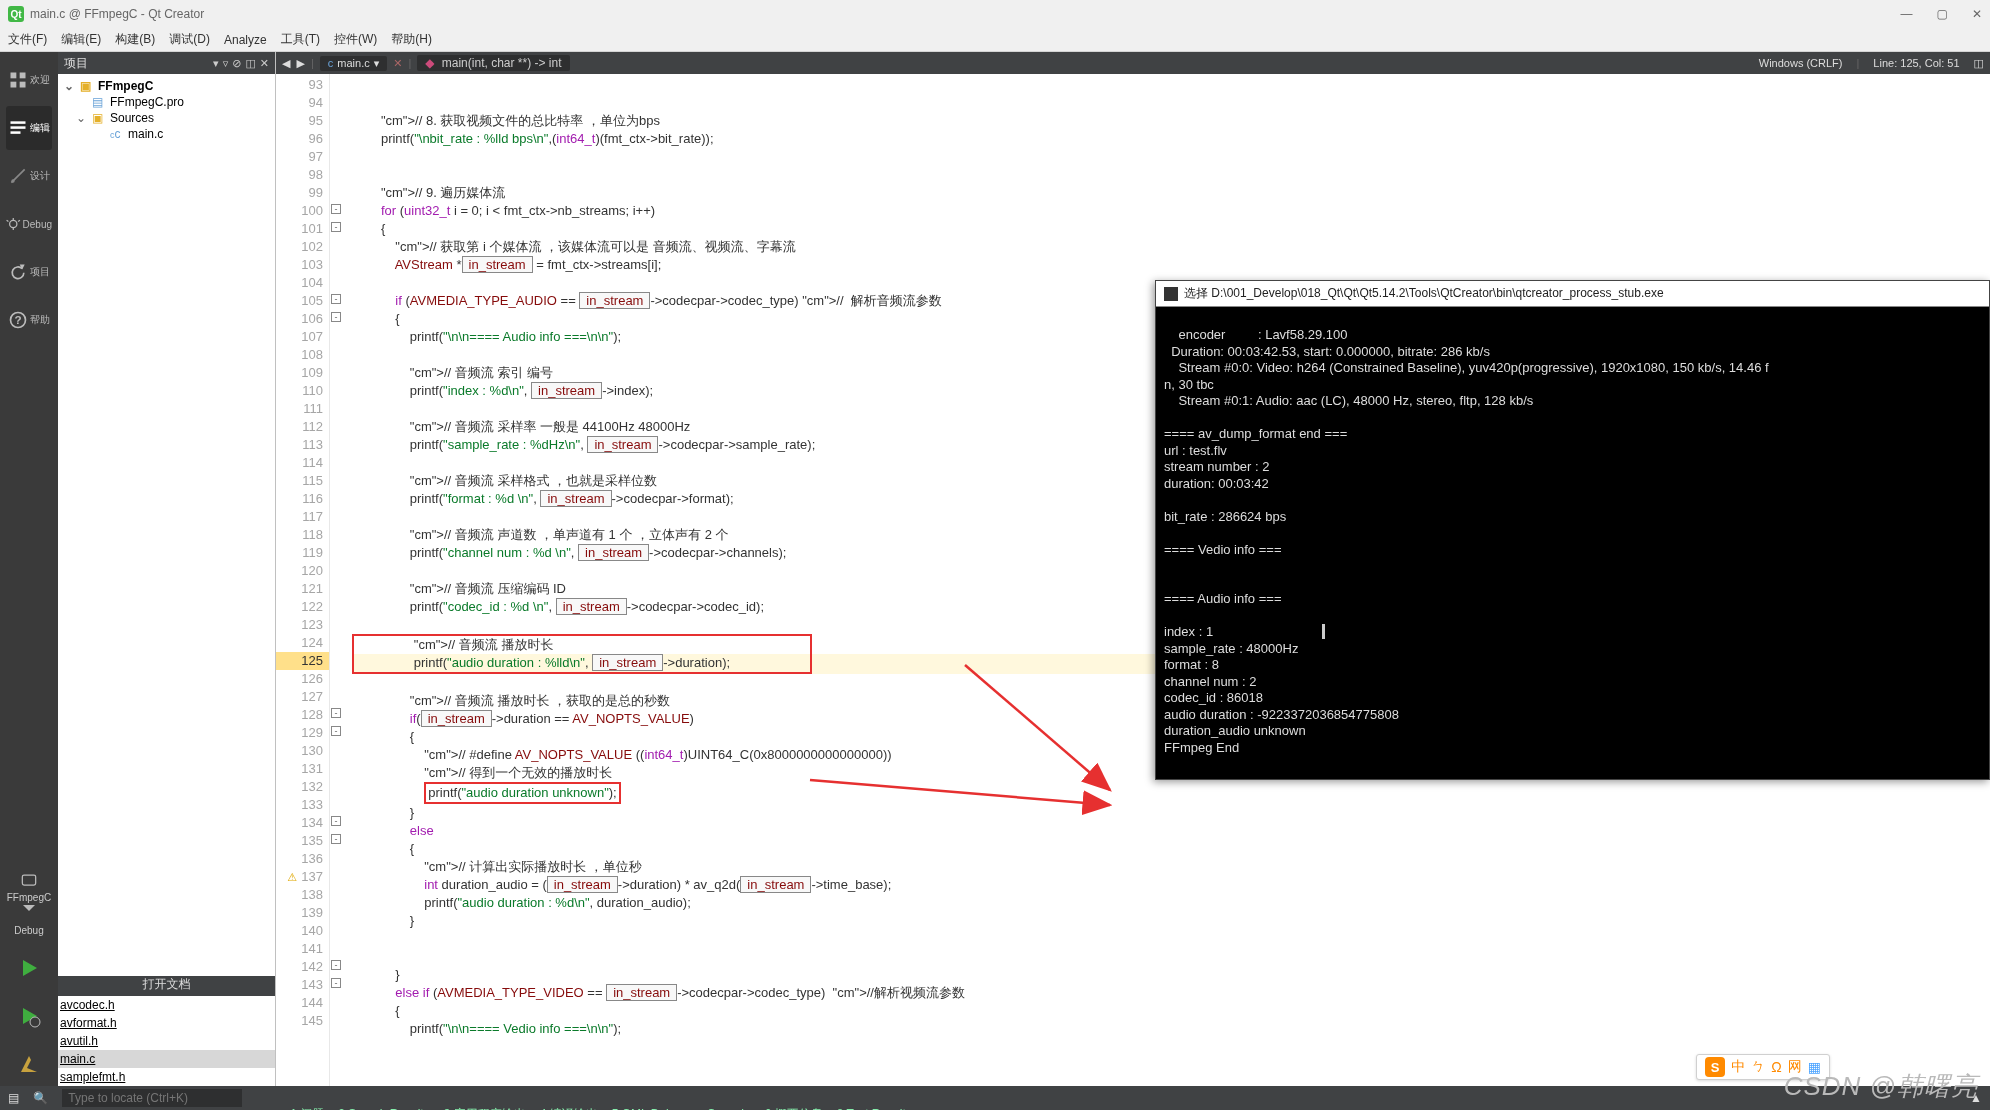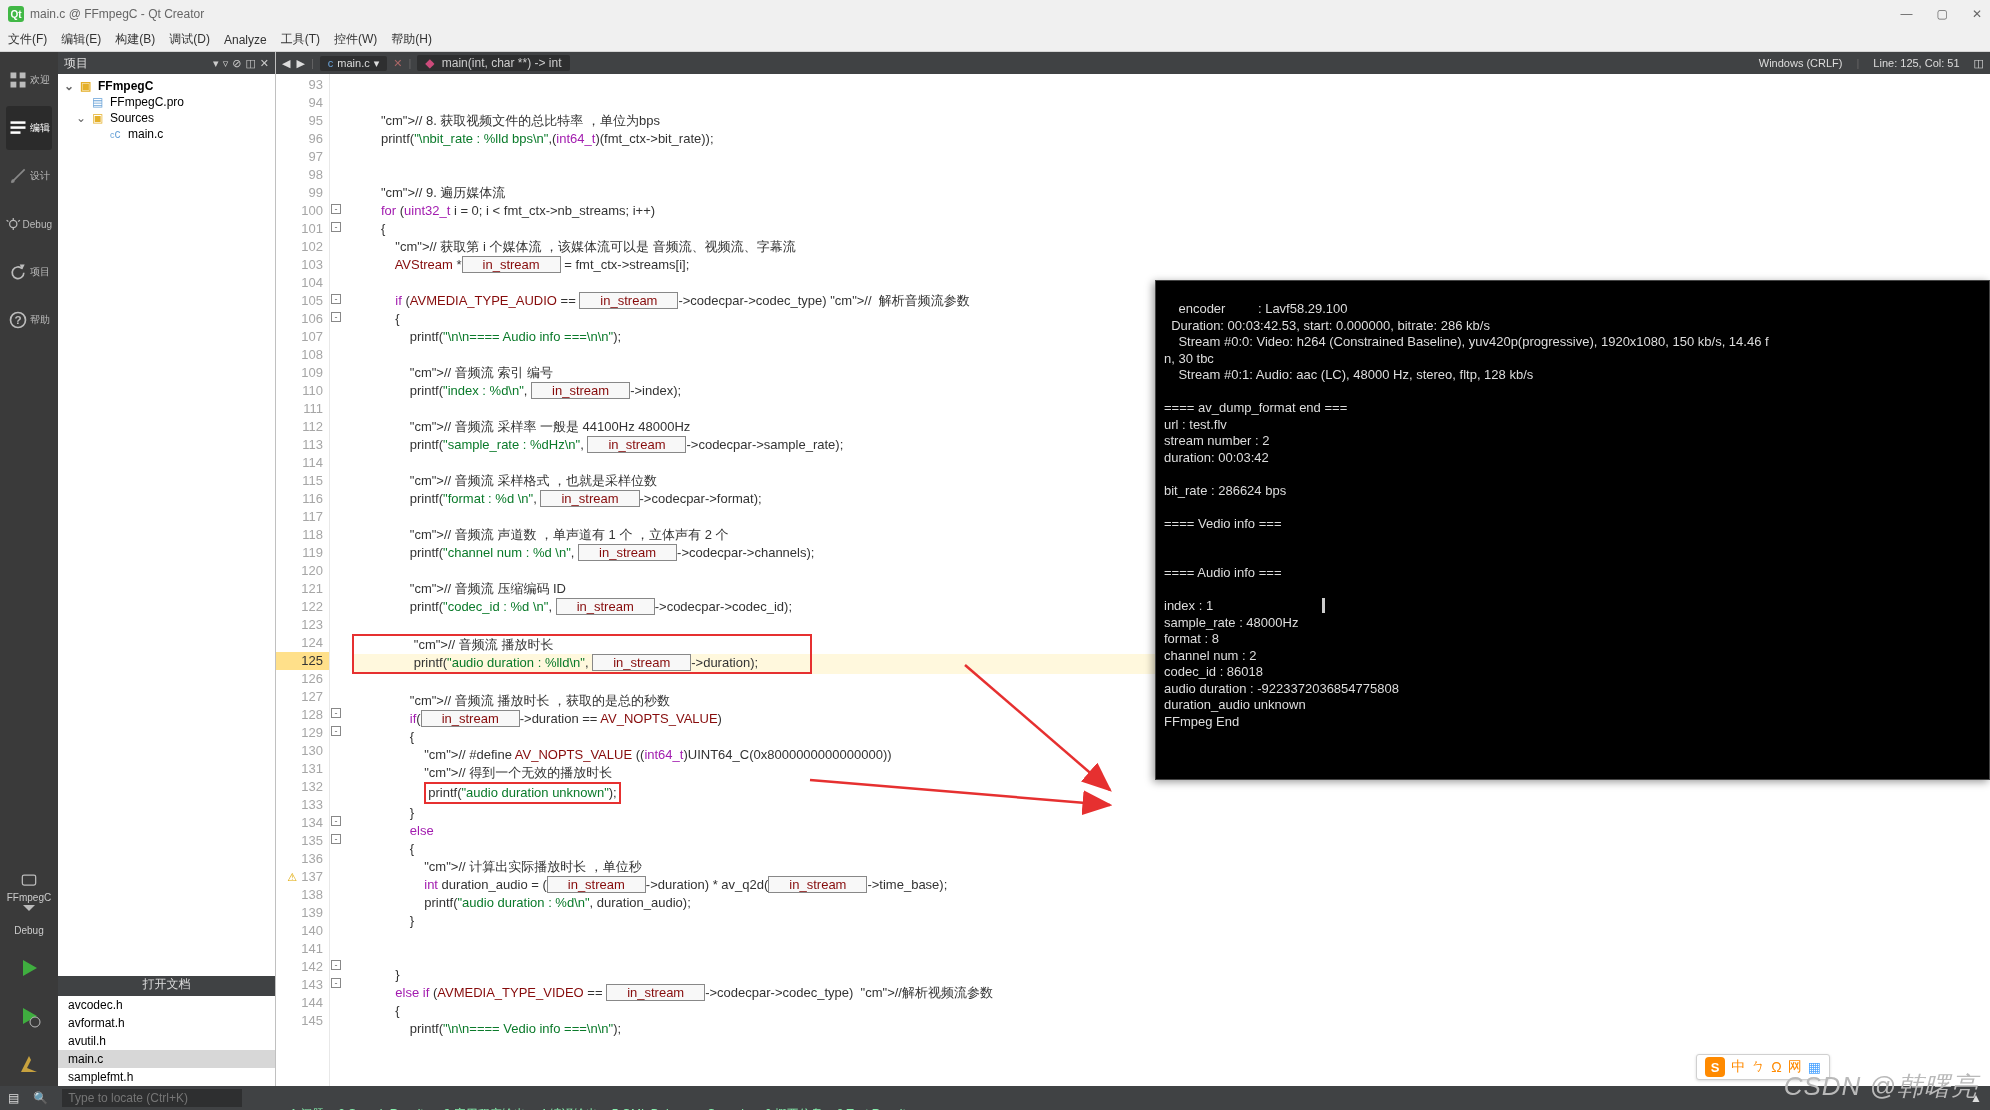--- a/index.html
+++ b/index.html
@@ -37,21 +37,21 @@
 .tree .ficon { width: 14px; height: 14px; display: inline-block; }
 .tree .fold { color: #e4b02a; }
 .tree .proj { font-weight: 700; }
 .tree .file .ficon { color: #6aa3d8; }
 .tree .file.c .ficon::before { content: "c"; font-size: 9px; color: #6aa3d8; }
 
 
 .opendocs-hdr { height: 20px; background: #404244; color: #ddd; display: flex; align-items: center; padding: 0 6px; margin-top: auto; flex-direction: column; }
 .opendocs-hdr .sp { flex: 1; }
 .opendocs { background: #fff; font-size: 12px; }
-.opendocs .doc { padding: 2px 10px; cursor: default; }
+.opendocs .doc { padding: 2px 2px; cursor: default; text-decoration: underline; }
 .opendocs .doc.sel { background: #d7d7d7; }
 
 
 .kitbox { color: #ccc; font-size: 10px; text-align: center; padding: 6px 2px; }
 
 
 .editor { flex: 1; display: flex; flex-direction: column; background: #fff; }
 .toolbar { height: 22px; background: #404244; color: #ddd; display: flex; align-items: center; font-size: 11px; padding: 0 6px; gap: 6px; }
 .toolbar .sep { color: #666; }
 .toolbar .bc-file { background: #2e2f30; padding: 1px 8px; border-radius: 2px; display: inline-flex; align-items: center; gap: 4px; }
@@ -63,21 +63,21 @@
 .gutter { width: 54px; background: #fff; border-right: 1px solid #e8e8e8; font-family: Consolas, monospace; font-size: 13px; color: #a6a6a6; text-align: right; padding: 2px 6px 2px 0; line-height: 18px; }
 .gutter .cur { background: #ffe08a; color: #333; margin-right: -6px; padding-right: 6px; }
 .gutter .warn::before { content: "⚠"; color: #e0a800; font-size: 11px; position: absolute; margin-left: -14px; }
 .fold { width: 14px; background: #fff; position: relative; }
 .fold .m { position: absolute; left: 1px; width: 10px; height: 10px; border: 1px solid #888; color: #666; font-size: 9px; line-height: 8px; text-align: center; }
 .code { flex: 1; font-family: Consolas, monospace; font-size: 13px; line-height: 18px; padding: 2px 0 2px 8px; white-space: pre; color: #333; position: relative; }
 .kw { color: #a21caf; }
 .st { color: #0a7a2a; }
 .fn { color: #333; }
 .var { color: #860b0b; }
-.box { border: 1px solid #888; background: #f8f8f8; padding: 0 20px; color: #860b0b; }
+.box { border: 1px solid #888; background: #f8f8f8; padding: 0 6px; color: #860b0b; }
 .hlrow { background: #fff8dd; display: inline-block; width: 100%; }
 .redbox { border: 2px solid #e63030; padding: 0 2px; display: inline-block; }
 
 
 .console { position: absolute; right: 0; top: 280px; width: 835px; height: 500px; background: #000; color: #ddd; font-family: Consolas, "SimSun", monospace; font-size: 13px; line-height: 16.5px; border: 1px solid #444; box-shadow: -2px 2px 8px rgba(0,0,0,.4); }
 .console .cbar { height: 26px; background: #fff; color: #222; display: flex; align-items: center; padding: 0 8px; font-size: 12px; border-bottom: 1px solid #888; }
 .console .cbar .cic { width: 14px; height: 14px; background: #333; margin-right: 6px; }
 .console .cout { padding: 20px 8px; white-space: pre; }
 .console .caret { background: #ccc; color: #000; }
 
@@ -345,20 +345,24 @@
   <span class="tab">2 Search Results</span>
   <span class="tab">3 应用程序输出</span>
   <span class="tab">4 编译输出</span>
   <span class="tab">5 QML Debugger Console</span>
   <span class="tab">6 概要信息</span>
   <span class="tab">8 Test Results</span>
   <span style="margin-left:auto">▲</span>
 </div>
 
 <div class="console">
+  <div class="cbar">
+    <span class="cic"></span>
+    <span>选择 D:\001_Develop\018_Qt\Qt\Qt5.14.2\Tools\QtCreator\bin\qtcreator_process_stub.exe</span>
+  </div>
   <div class="cout" id="cout"><div>    encoder         : Lavf58.29.100</div><div>  Duration: 00:03:42.53, start: 0.000000, bitrate: 286 kb/s</div><div>    Stream #0:0: Video: h264 (Constrained Baseline), yuv420p(progressive), 1920x1080, 150 kb/s, 14.46 f</div><div>n, 30 tbc</div><div>    Stream #0:1: Audio: aac (LC), 48000 Hz, stereo, fltp, 128 kb/s</div><div> </div><div>==== av_dump_format end ===</div><div>url : test.flv</div><div>stream number : 2</div><div>duration: 00:03:42</div><div> </div><div>bit_rate : 286624 bps</div><div> </div><div>==== Vedio info ===</div><div> </div><div> </div><div>==== Audio info ===</div><div> </div><div>index : 1                              <span class="caret">&nbsp;</span></div><div>sample_rate : 48000Hz</div><div>format : 8</div><div>channel num : 2</div><div>codec_id : 86018</div><div>audio duration : -9223372036854775808</div><div>duration_audio unknown</div><div>FFmpeg End</div></div>
 </div>
 
 <svg class="arrows" width="1990" height="1110" style="left:0;top:0">
   <defs>
       <marker id="ah" markerWidth="12" markerHeight="10" refX="11" refY="5" orient="auto">
         <path d="M0 0 L12 5 L0 10 Z" fill="#e63030"></path>
       </marker>
     </defs>
   <line x1="965" y1="665" x2="1110" y2="790" stroke="#e63030" stroke-width="2.5" marker-end="url(#ah)"></line>

